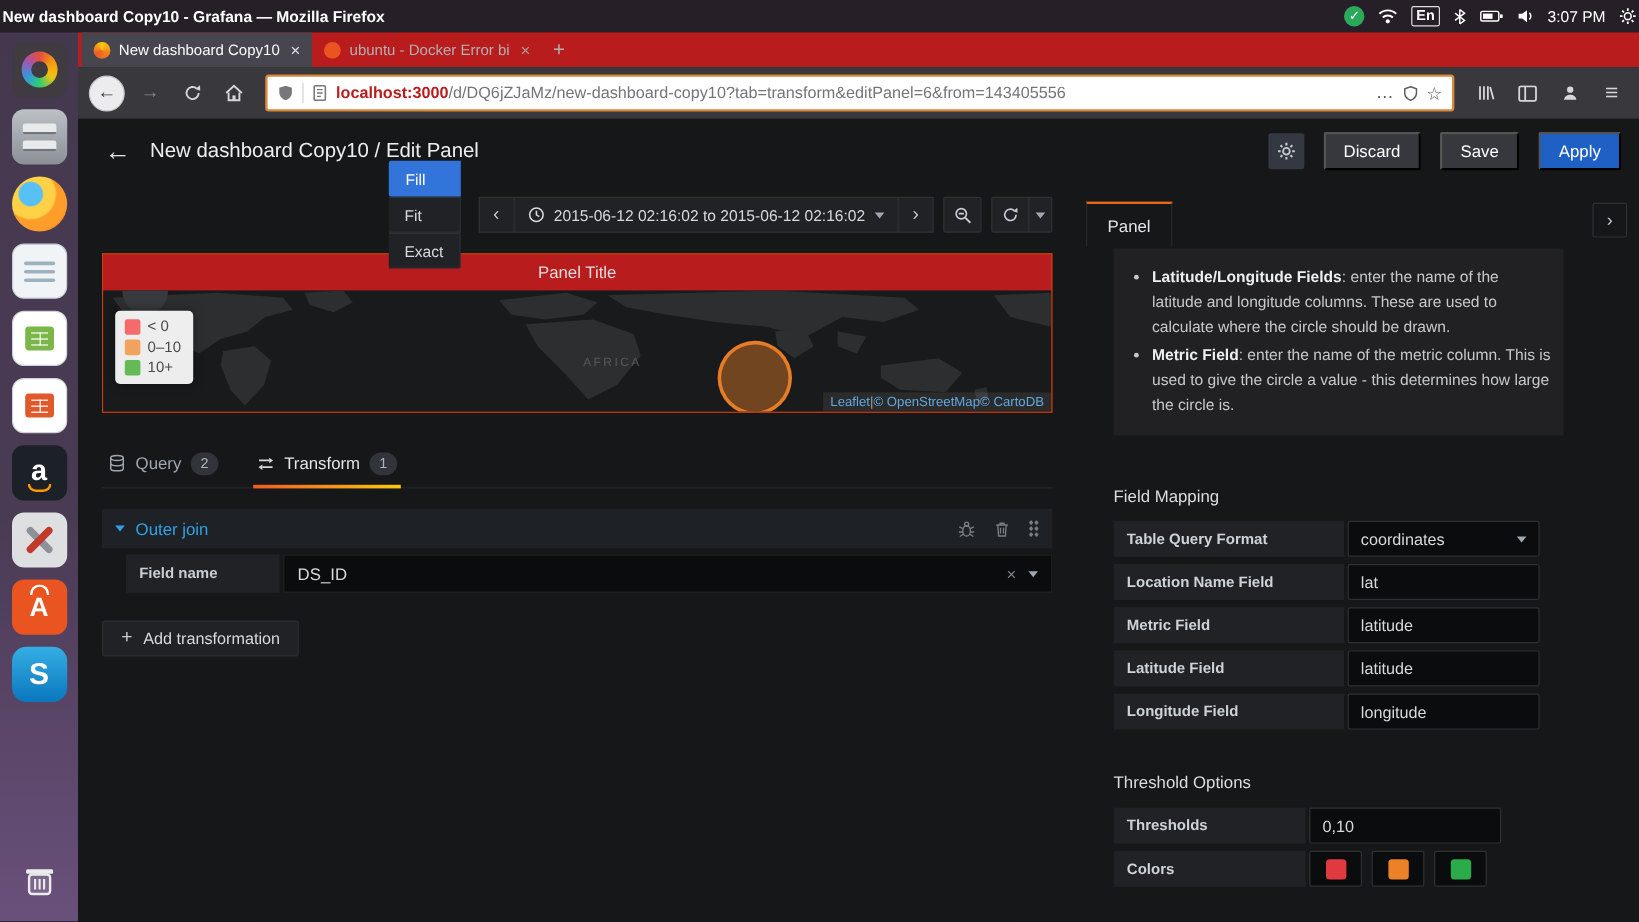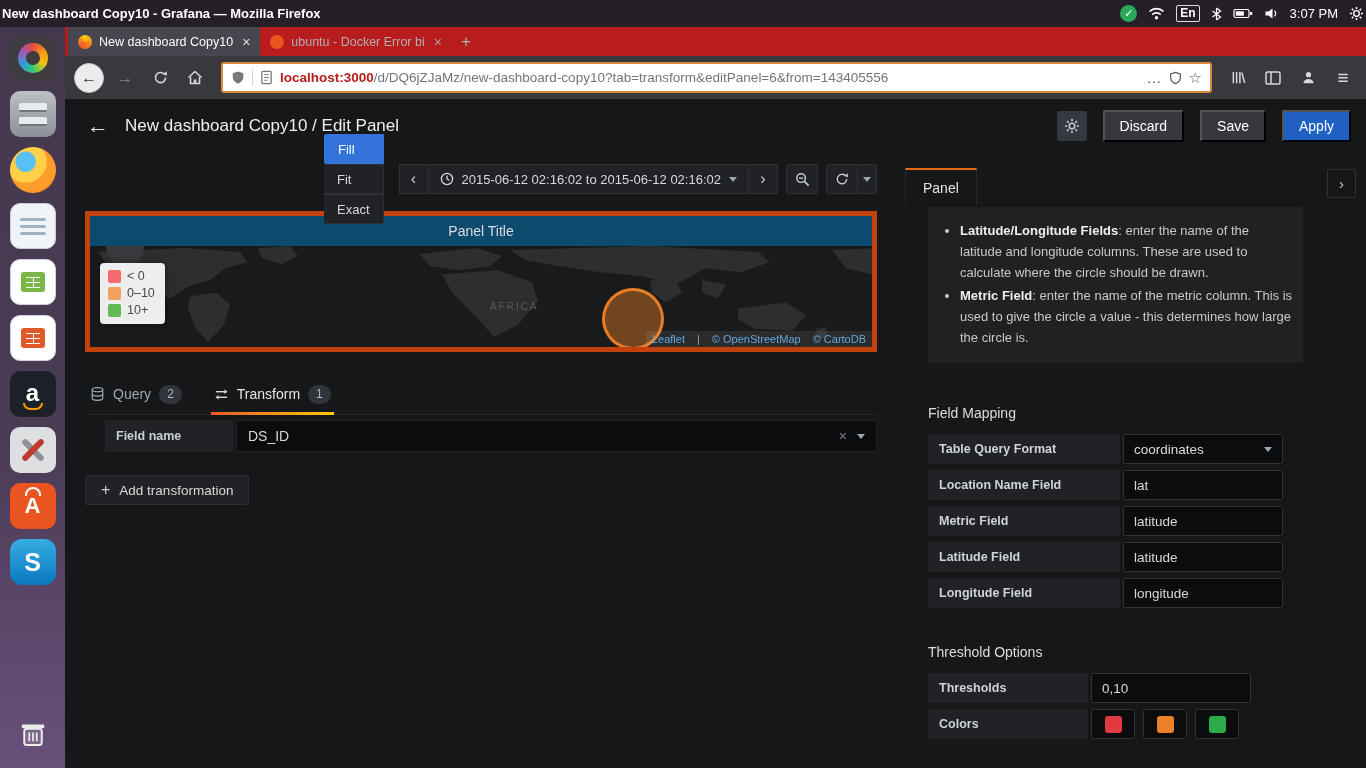--- a/index.html
+++ b/index.html
@@ -98,33 +98,33 @@
   .tg-btn { height:30px; background:#202226; border:1px solid #2c3235; color:#d8d9da; display:flex;
             align-items:center; justify-content:center; margin-left:-1px; }
   .tg-sq { width:30px; } .tg-sq2 { width:32px; margin-left:8px; border-radius:2px; }
   .tg-time { padding:0 11px; gap:8px; font-size:13px; }
   .tg-ref { margin-left:8px; width:32px; border-radius:2px 0 0 2px; }
   .tg-refcar { width:20px; border-radius:0 2px 2px 0; }
   .caret { width:0; height:0; border-left:4px solid transparent; border-right:4px solid transparent;
            border-top:5px solid #9fa7b3; display:inline-block; }
   .chev { font-size:16px; color:#c7ccd1; }
 
-  .g-panel { margin-top:16px; border:5px solid #c2410c; background:#0c4a6e; }
+  .g-panel { margin-top:16px; border:1px solid #c2410c; background:#b91c1c; }
   .g-panel-title { height:30px; display:flex; align-items:center; justify-content:center; font-size:14px; color:#dcdde0; }
   .g-map { position:relative; height:101px; background:#191a1b; overflow:hidden; }
   .map-bubble { position:absolute; left:16px; top:-18px; width:38px; height:38px; border-radius:50%; background:#37393c; }
   .legend { position:absolute; left:10px; top:17px; background:rgba(255,255,255,.92); border-radius:4px;
             padding:6px 10px 7px 8px; display:flex; flex-direction:column; gap:3px; box-shadow:0 0 8px rgba(0,0,0,.35); }
   .lg-row { display:flex; align-items:center; gap:6px; font-size:12.5px; color:#4a4a4a; }
   .lg-sq { width:13px; height:13px; border-radius:2px; }
   .map-marker { position:absolute; left:512px; top:42px; width:62px; height:62px; border-radius:50%;
                 background:rgba(237,129,40,.42); border:3px solid rgba(237,129,40,.95); }
   .map-region { position:absolute; left:400px; top:55px; color:#57585a; font-size:10px; letter-spacing:2px; }
   .map-attr { position:absolute; right:0; bottom:0; background:rgba(255,255,255,.08); padding:2px 6px;
-              font-size:11px; display:flex; gap:12px; align-items:center;margin-left:37px; }
+              font-size:11px; display:flex; gap:0; align-items:center;margin-left:37px; }
   .attr-link { color:#61a8e0; } .attr-sep { color:#9aa0a6; }
 
   .g-tabs { margin-top:22px; height:41px; display:flex; gap:26px; border-bottom:1px solid #24262a; padding:0 2px; }
   .g-tab { display:flex; align-items:center; gap:8px; color:#9fa7b3; font-size:14px; position:relative; padding:0 3px; }
   .g-tab.active { color:#e3e5e8; }
   .g-tab.active::after { content:""; position:absolute; left:0; right:0; bottom:-1px; height:3px;
                          background:linear-gradient(90deg,#f05a28,#fbca0a); }
   .g-badge { background:#32343c; color:#aeb4bc; border-radius:10px; padding:0 8px; height:19px; line-height:19px; font-size:12px; }
 
   .tr-header { margin-top:17px; height:33px; background:#1e2126; display:flex; align-items:center; gap:9px; padding:0 11px; }
@@ -460,20 +460,41 @@
                 <polygon points="11,2.6 14.5,5 11,7.4" fill="#d8d9da"></polygon>
                 <path d="M14 11H5" stroke="#d8d9da" stroke-width="1.5"></path>
                 <polygon points="5,8.6 1.5,11 5,13.4" fill="#d8d9da"></polygon>
               </svg>
             </span>
           <span>Transform</span>
           <span class="g-badge">1</span>
         </div>
       </div>
 
+      <div class="tr-header">
+        <span class="caret tr-caret"></span>
+        <span class="tr-title">Outer join</span>
+        <div class="tr-icons">
+          <span>
+              <svg width="15" height="16" viewBox="0 0 16 17">
+                <ellipse cx="8" cy="10" rx="3.4" ry="4.6" stroke="#7b8087" stroke-width="1.3" fill="none"></ellipse>
+                <circle cx="8" cy="4" r="1.8" stroke="#7b8087" stroke-width="1.3" fill="none"></circle>
+                <path d="M4.7 8 L1.5 6.5M4.7 11 H1.2M4.9 13 L2 15M11.3 8 L14.5 6.5M11.3 11 H14.8M11.1 13 L14 15" stroke="#7b8087" stroke-width="1.2"></path>
+              </svg>
+            </span>
+          <span>
+              <svg width="14" height="16" viewBox="0 0 16 17">
+                <path d="M2.5 4.5h11M6.2 4.5V2.8h3.6v1.7" stroke="#7b8087" stroke-width="1.3" fill="none"></path>
+                <path d="M4 4.5 L4.8 15 H11.2 L12 4.5" stroke="#7b8087" stroke-width="1.3" fill="none"></path>
+                <path d="M6.6 7v5.5M9.4 7v5.5" stroke="#7b8087" stroke-width="1.2"></path>
+              </svg>
+            </span>
+          <span class="drag-dots"></span>
+        </div>
+      </div>
 
       <div class="tr-row">
         <div class="tr-label">Field name</div>
         <div class="tr-select">
           <span>DS_ID</span>
           <span class="sel-icons">
             <span>×</span>
             <span class="caret"></span>
           </span>
         </div>

